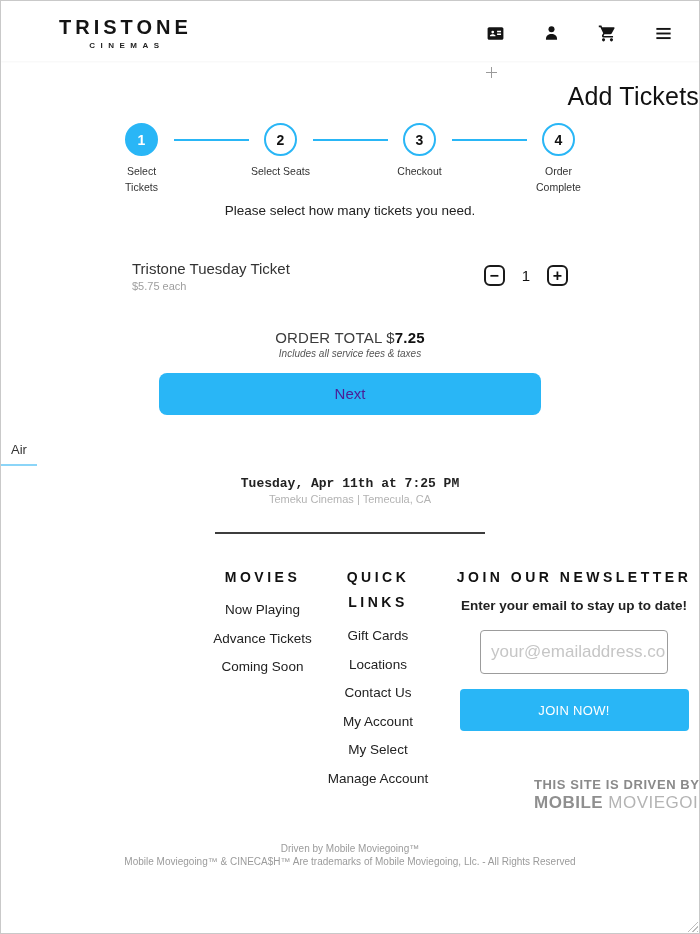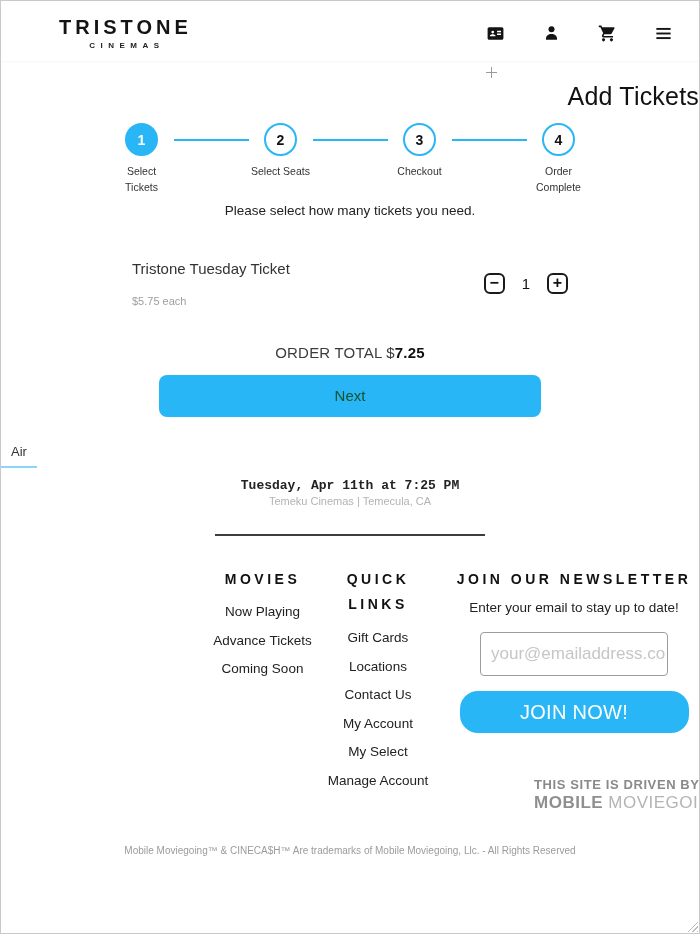--- a/index.html
+++ b/index.html
@@ -37,69 +37,69 @@
     display:flex; align-items:center; justify-content:center; cursor:pointer;
   }
   .step-circle.active { background:#29b6f6; color:#fff; }
   .step-label { margin-top:8px; font-size:10.5px; color:#333; text-align:center; line-height:1.5; }
   .connector { width:75px; height:2px; background:#29b6f6; margin-top:16px; }
   .prompt { text-align:center; font-size:13.5px; color:#222; margin-top:7px; }
 
   
   .ticket-row { width:436px; margin:42px auto 0; display:flex; justify-content:space-between; align-items:center; }
   .ticket-name { font-size:15px; color:#333; }
-  .ticket-price { font-size:11px; color:#9e9e9e; margin-top:18px; }
+  .ticket-price { font-size:11px; color:#9e9e9e; margin-top:3px; }
   .qty { display:flex; align-items:center; gap:17px; }
   .qty-btn {
     width:21px; height:21px; border:2px solid #1a1a1a; border-radius:6px; background:#fff;
     display:flex; align-items:center; justify-content:center;
     font-size:16px; font-weight:bold; color:#111; line-height:1; cursor:pointer; padding:0;
     font-family:"Liberation Sans", sans-serif;
   }
   .qty-value { font-size:15px; color:#101010; }
 
   
   .order-block { text-align:center; margin-top:37px; }
   .order-total { font-size:15px; color:#3c3c3c; letter-spacing:0.2px; }
   .order-total .total-value { font-weight:bold; color:#111; }
   .order-note { font-style:italic; font-size:10px; color:#555; margin-top:2px; }
   .next-button {
     display:block; width:382px; height:42px; margin:14px auto 0;
     background:#29b6f6; border:none; border-radius:8px;
-    color:#14532d; font-size:15px; cursor:pointer;
+    color:#4c1d95; font-size:15px; cursor:pointer;
     font-family:"Liberation Sans", sans-serif;
   }
 
   
   .movie-tab-wrap { text-align:left; margin-top:25px; }
   .movie-tab { display:inline-block; font-size:13px; color:#333; padding:0 10px 7px; border-bottom:2px solid #8bd5f8; cursor:pointer; }
   .showtime-datetime { text-align:center; font-size:13px; font-weight:bold; color:#222; margin-top:10px;font-family:Liberation Mono, monospace; }
   .showtime-location { text-align:center; font-size:11px; color:#b3b3b3; margin-top:2px; }
   .divider { width:270px; height:2px; background:#3d3d3d; margin:27px auto 0; }
 
   
   .footer { display:flex; margin-top:31px;justify-content:flex-end; }
   .fcol { text-align:center; }
   .col-movies { margin-left:15px; width:105px; }
   .col-quick  { margin-left:8px;  width:110px; }
   .col-news   { margin-left:16px; width:250px; }
   .fcol-title { font-size:14px; font-weight:bold; letter-spacing:3.5px; color:#111; line-height:1.85; margin-bottom:8px; }
   .flink { font-size:13.5px; color:#222; line-height:1.3; margin:11px 0; cursor:pointer; }
-  .news-subtitle { font-size:13.5px; color:#222; margin:6px 0 17px; }
+  .news-subtitle { font-size:13.5px; color:#222; margin:6px 0 17px;font-weight:bold; }
   .email-input {
     width:188px; height:44px; box-sizing:border-box;
     border:1px solid #9c9c9c; border-radius:4px;
     font-size:17px; color:#444; padding:0 2px 0 10px;
     font-family:"Liberation Sans", sans-serif; display:block; margin:0 auto;
   }
   .email-input::placeholder { color:#c6c6c6; }
   .join-button {
     display:block; width:229px; height:42px; margin:15px auto 0;
-    background:#29b6f6; border:none; border-radius:18px;
-    color:#fff; font-size:20px; letter-spacing:0.3px; cursor:pointer;
+    background:#29b6f6; border:none; border-radius:4px;
+    color:#fff; font-size:13px; letter-spacing:0.3px; cursor:pointer;
     font-family:"Liberation Sans", sans-serif;
   }
 
   
   .legal { text-align:center; margin-top:43px; font-size:10px; color:#9b9b9b; line-height:1.3; }
   .legal-line3 { margin-top:15px; }
   .brand {
     position:absolute; left:533px; top:776px; white-space:nowrap; cursor:pointer;
   }
   .brand-line1 { font-size:13px; font-weight:bold; letter-spacing:0.6px; color:#8a8a8a; }
@@ -189,20 +189,21 @@
     </div>
     <div class="qty">
       <button class="qty-btn">−</button>
       <span class="qty-value">1</span>
       <button class="qty-btn">+</button>
     </div>
   </div>
 
   <div class="order-block">
     <div class="order-total"><span>ORDER TOTAL $</span><span class="total-value">7.25</span></div>
+    <div class="order-note">Includes all service fees &amp; taxes</div>
     <button class="next-button">Next</button>
   </div>
 
   <div class="movie-tab-wrap">
     <span class="movie-tab">Air</span>
   </div>
   <div class="showtime-datetime">Tuesday, Apr 11th at 7:25 PM</div>
   <div class="showtime-location">Temeku Cinemas | Temecula, CA</div>
   <div class="divider"></div>
 
@@ -224,20 +225,21 @@
     </div>
     <div class="fcol col-news">
       <div class="fcol-title">JOIN OUR NEWSLETTER</div>
       <div class="news-subtitle">Enter your email to stay up to date!</div>
       <input class="email-input" type="text" placeholder="your@emailaddress.com" style="">
       <button class="join-button">JOIN NOW!</button>
     </div>
   </div>
 
   <div class="legal">
+    <div>Driven by Mobile Moviegoing™</div>
     <div>Mobile Moviegoing™ &amp; CINECA$H™ Are trademarks of Mobile Moviegoing, Llc. - All Rights Reserved</div>
   </div>
 
   <div class="brand">
     <div class="brand-line1">THIS SITE IS DRIVEN BY</div>
     <div class="brand-line2"><span class="brand-strong">MOBILE</span><span class="brand-light"> MOVIEGOING</span></div>
   </div>
 
   <div class="resize-handle"></div>
 

